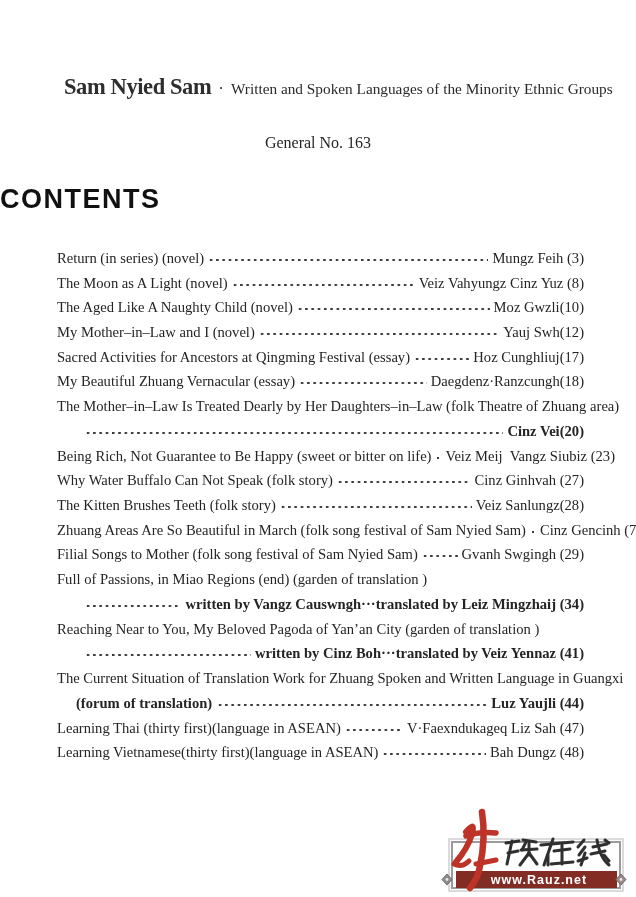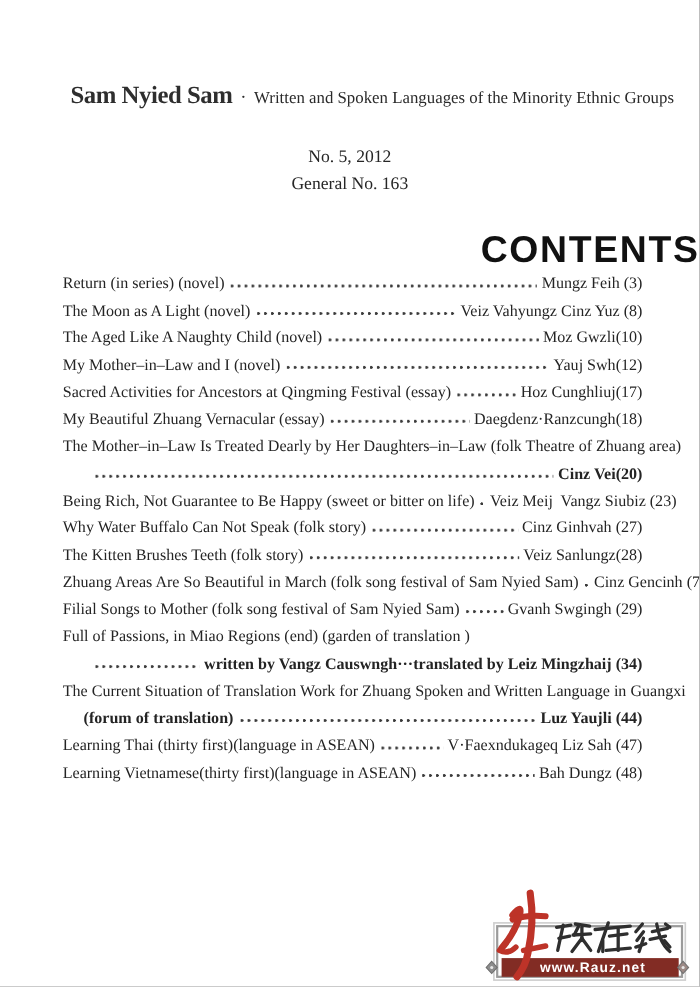--- a/index.html
+++ b/index.html
@@ -14,23 +14,23 @@
     display:flex;align-items:baseline;white-space:nowrap;
   }
   .masthead .mtitle{font-size:22.5px;font-weight:bold;letter-spacing:-0.4px;color:#2e2e2e;}
   .masthead .msep{font-size:17px;margin:0 7px;color:#2e2e2e;}
   .masthead .msub{font-size:15.3px;color:#2a2a2a;}
   
   .issue{position:absolute;left:0;top:130px;width:100%;text-align:center;
          font-size:16px;line-height:25px;color:#262626;}
   
   .contents-heading{
-    position:absolute;left:0;top:208px;width:100%;text-align:right;
+    position:absolute;left:0;top:184px;width:100%;text-align:left;
     font-family:"Liberation Sans", sans-serif;font-weight:bold;
-    font-size:34px;letter-spacing:1.5px;color:#111;
+    font-size:27px;letter-spacing:1.5px;color:#111;
   }
   
   .toc{position:absolute;left:57px;top:246px;width:527px;font-size:14.6px;}
   .line{display:flex;align-items:center;height:24.72px;min-width:0;}
   .line .t{white-space:nowrap;padding-right:4px;}
   .line .a{white-space:nowrap;padding-left:4px;}
   .line .sub{white-space:nowrap;padding-right:5px;}
   .leader{
     flex:1 1 0;min-width:6px;height:8px;margin-top:3px;
     background-image:radial-gradient(circle at 3px 4px,#3b3b3b 1.1px,rgba(0,0,0,0) 1.5px);
@@ -47,21 +47,20 @@
 
 <div class="page">
 
   <div class="masthead">
     <span class="mtitle">Sam Nyied Sam</span>
     <span class="msep">·</span>
     <span class="msub">Written and Spoken Languages of the Minority Ethnic Groups</span>
   </div>
 
   <div class="issue">
-    <div>No. 5, 2012</div>
     <div>General No. 163</div>
   </div>
 
   <div class="contents-heading">CONTENTS</div>
 
   <div class="toc">
       <div class="toc-row">
       <div class="line first">
         <span class="t">Return (in series) (novel)</span>
         <span class="leader"></span>
@@ -149,20 +148,30 @@
       </div>
     </div>
       <div class="toc-row">
       <div class="line first">
         <span class="t">Full of Passions, in Miao Regions (end) (garden of translation )</span>
 
       </div>
     <div class="line cont">
           <span class="leader"></span>
           <span class="a">written by Vangz Causwngh···translated by Leiz Mingzhaij (34)</span>
+        </div>
+      </div>
+      <div class="toc-row">
+      <div class="line first">
+        <span class="t">Reaching Near to You, My Beloved Pagoda of Yan’an City (garden of translation )</span>
+
+      </div>
+    <div class="line cont">
+          <span class="leader"></span>
+          <span class="a">written by Cinz Boh···translated by Veiz Yennaz (41)</span>
         </div>
       </div>
       <div class="toc-row">
       <div class="line first">
         <span class="t">The Current Situation of Translation Work for Zhuang Spoken and Written Language in Guangxi</span>
 
       </div>
     <div class="line cont labeled">
           <span class="sub">(forum of translation)</span>
           <span class="leader"></span>

